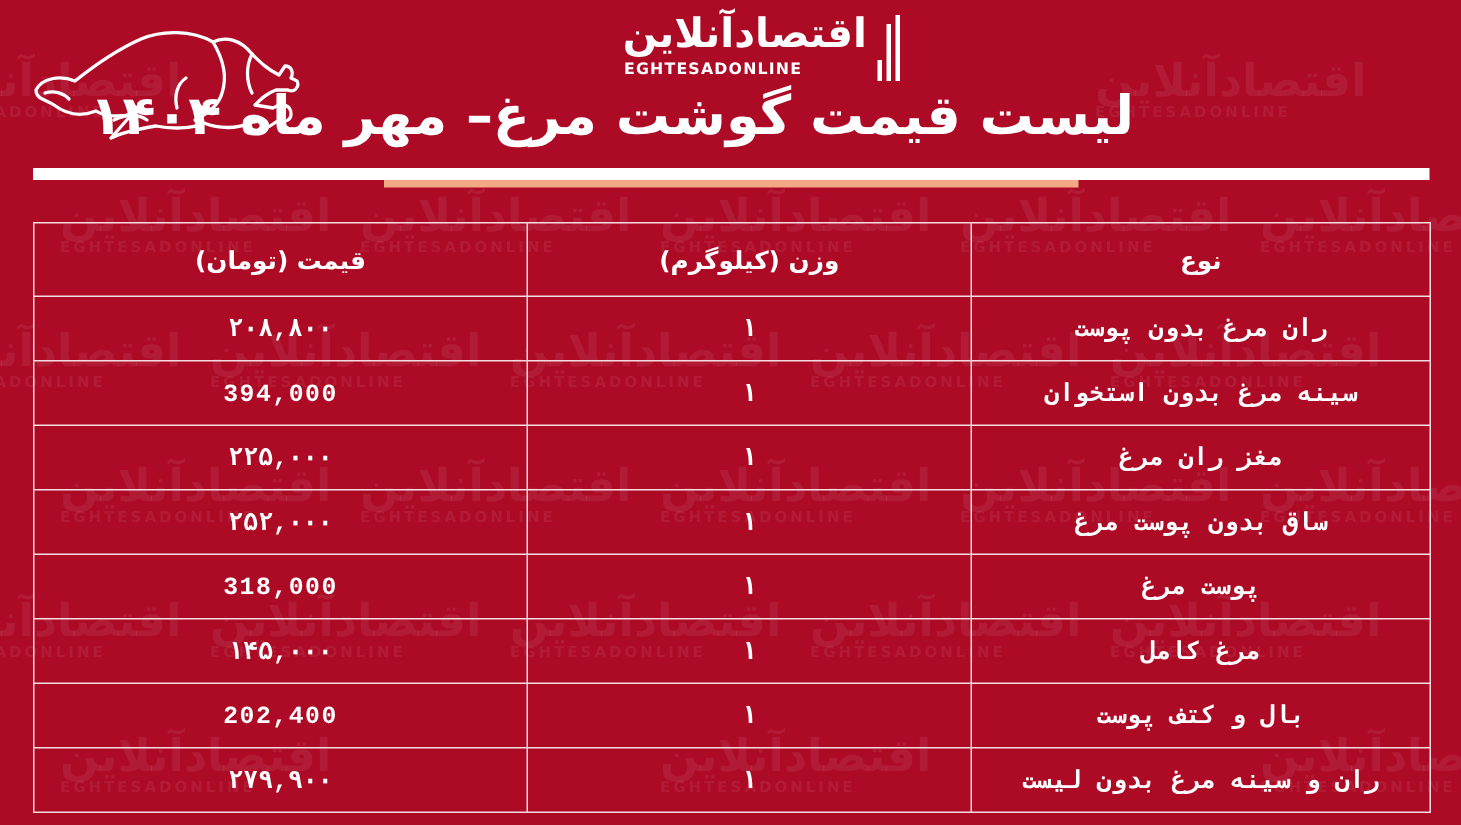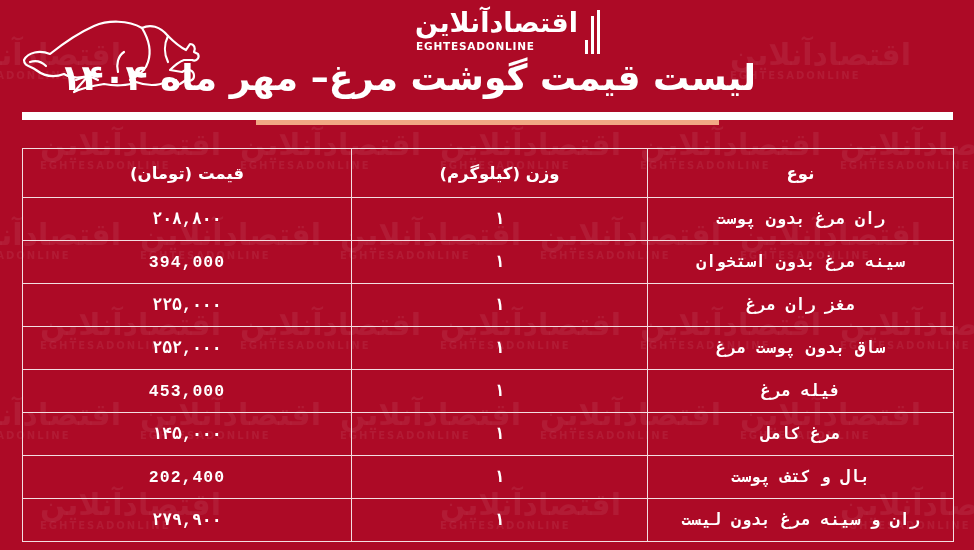--- a/index.html
+++ b/index.html
@@ -216,23 +216,23 @@
       <td>مغز ران مرغ</td>
       <td class="num">۱</td>
       <td class="num">۲۲۵,۰۰۰</td>
     </tr>
     <tr>
       <td>ساق بدون پوست مرغ</td>
       <td class="num">۱</td>
       <td class="num">۲۵۲,۰۰۰</td>
     </tr>
     <tr>
-      <td>فیله مرغ</td>
-      <td class="num">۱</td>
-      <td class="num">453,000</td>
+      <td>پوست مرغ</td>
+      <td class="num">۱</td>
+      <td class="num">318,000</td>
     </tr>
     <tr>
       <td>مرغ کامل</td>
       <td class="num">۱</td>
       <td class="num">۱۴۵,۰۰۰</td>
     </tr>
     <tr>
       <td>بال و کتف پوست</td>
       <td class="num">۱</td>
       <td class="num">202,400</td>

